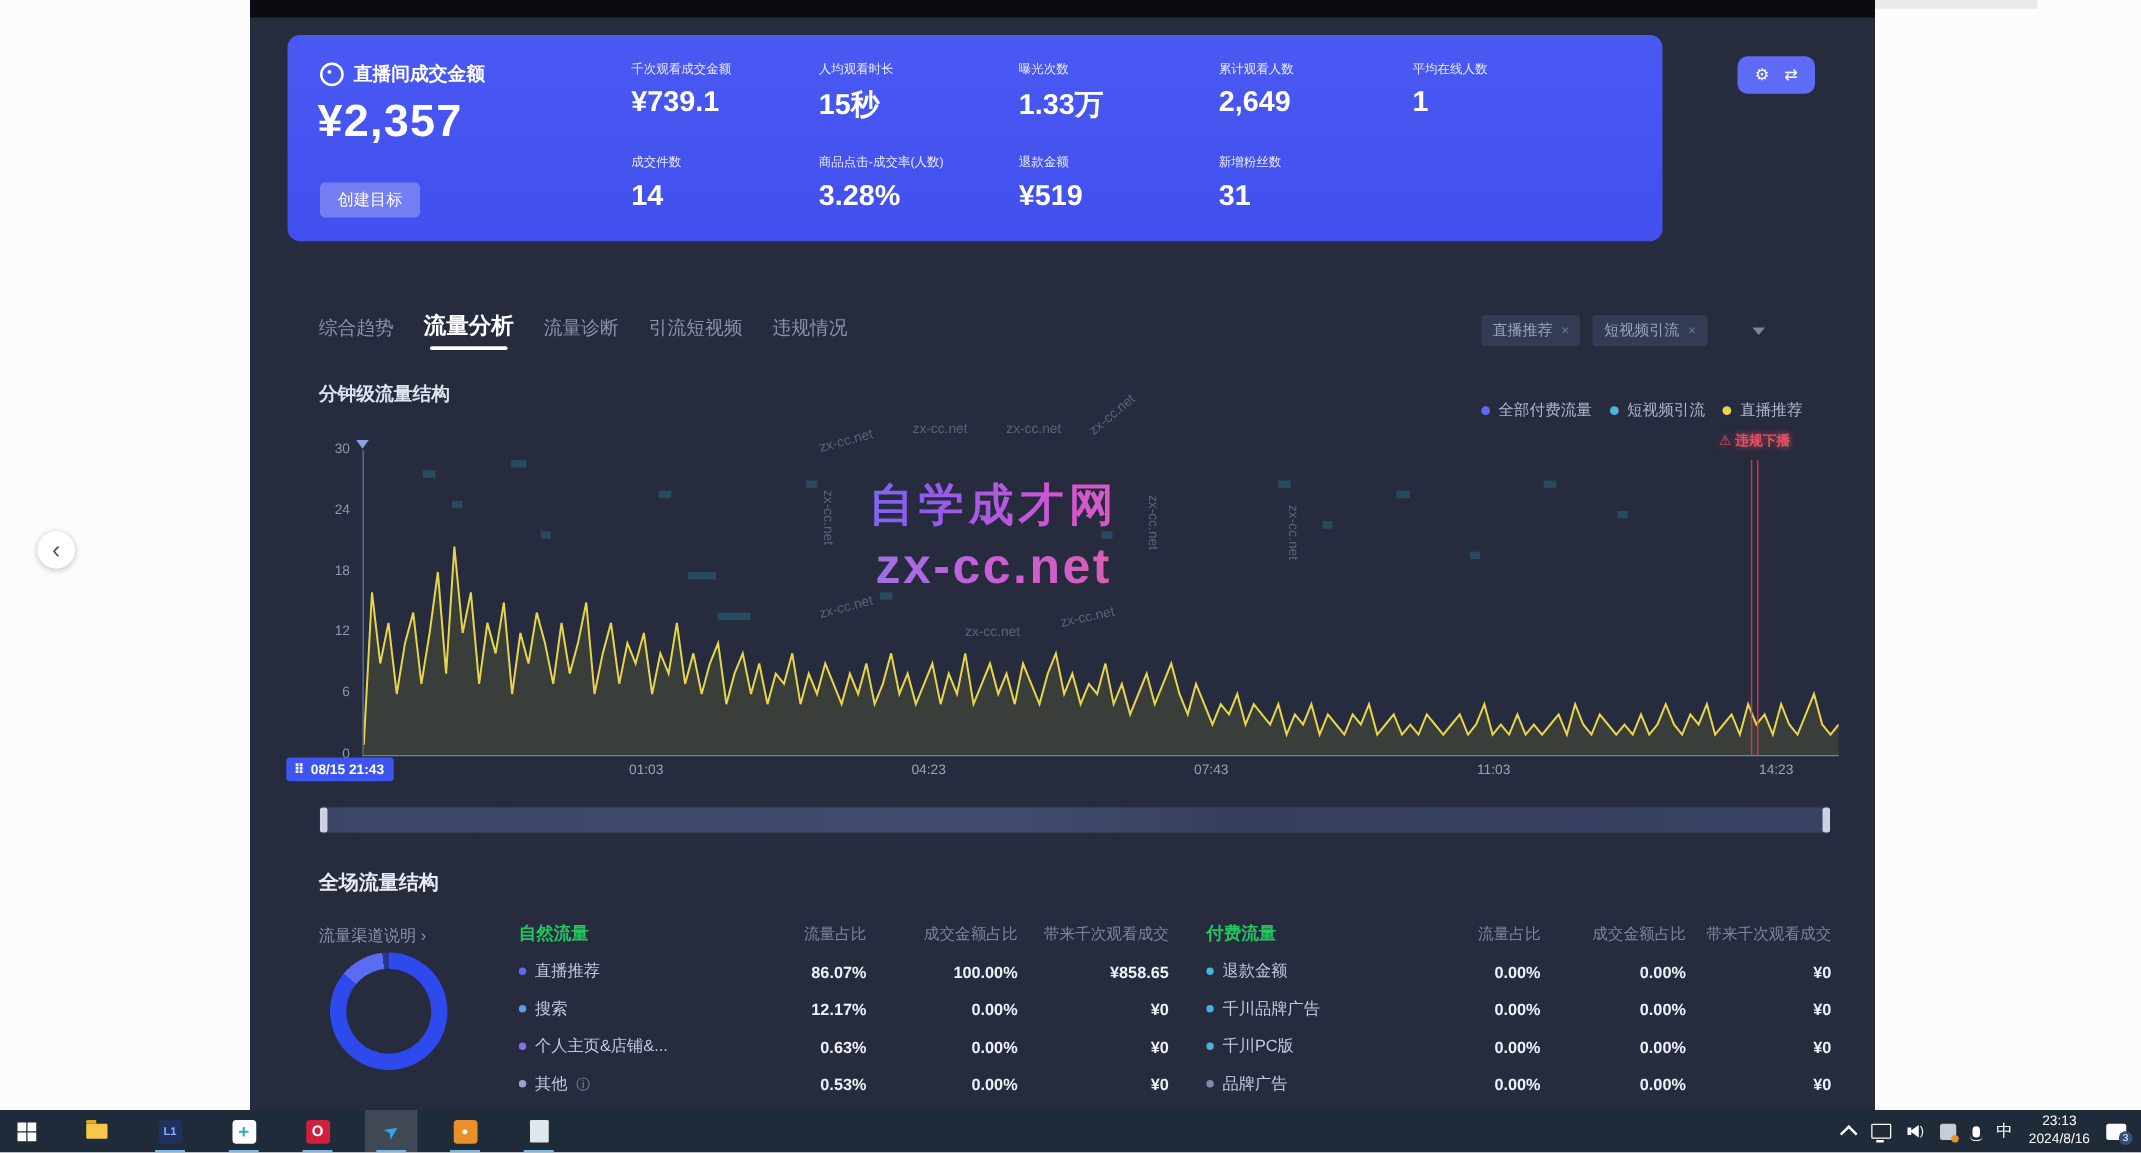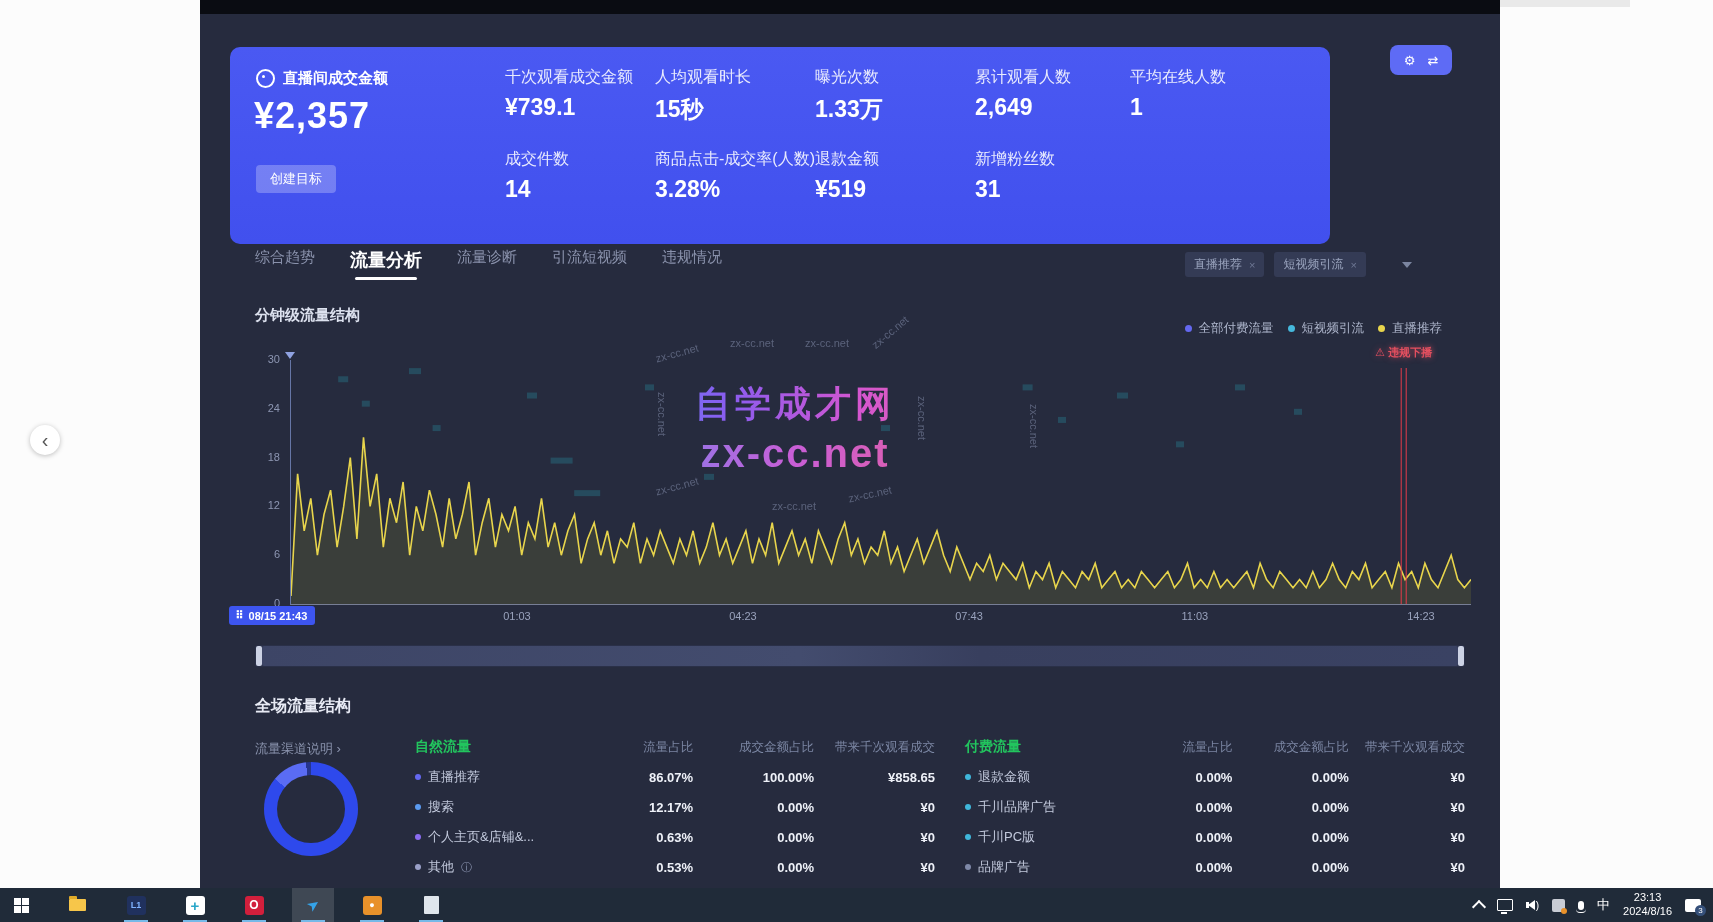--- a/index.html
+++ b/index.html
@@ -2,35 +2,35 @@
 <html><head>
 <meta charset="utf-8">
 <style>
   html,body{margin:0;padding:0;background:#fbfbfb;font-family:"Liberation Sans","DejaVu Sans",sans-serif;}
   #stage{position:relative;width:1713px;height:922px;overflow:hidden;background:#fcfcfc;}
   
   #window{position:absolute;left:200px;top:0;width:1300px;height:888px;background:#262b3e;}
   #topbar{position:absolute;left:0;top:0;width:100%;height:14px;background:#0a0c12;}
   #smudge{position:absolute;left:1500px;top:0;width:130px;height:7px;background:#e9e9e9;}
   
-  #banner{position:absolute;left:30px;top:47px;width:1100px;height:197px;border-radius:10px;
+  #banner{position:absolute;left:30px;top:28px;width:1100px;height:165px;border-radius:10px;
           background:linear-gradient(180deg,#4a59f2,#4150ee);color:#fff;}
   .primary-head{position:absolute;left:26px;top:22px;display:flex;align-items:center;gap:8px;font-size:15px;font-weight:600;}
   .target-ico{width:15px;height:15px;border-radius:50%;border:2px solid #fff;position:relative;}
   .target-ico::after{content:"";position:absolute;left:4px;top:4px;width:3px;height:3px;border-radius:50%;background:#fff;}
   .primary-value{position:absolute;left:24px;top:48px;font-size:36px;font-weight:700;letter-spacing:1px;}
   .goal-btn{position:absolute;left:26px;top:118px;padding:5px 14px;background:rgba(255,255,255,.26);border-radius:4px;
             font-size:13px;cursor:pointer;}
   #metrics{position:absolute;left:275px;top:20px;right:30px;display:grid;grid-template-columns:150px 160px 160px 155px 1fr;row-gap:24px;}
-  .metric .m-label{font-size:16px;color:rgba(255,255,255,.88);margin-bottom:6px;white-space:nowrap;}
+  .metric .m-label{font-size:10px;color:rgba(255,255,255,.88);margin-bottom:6px;white-space:nowrap;}
   .metric .m-value{font-size:23px;font-weight:700;}
   #corner-tools{position:absolute;left:1190px;top:45px;width:62px;height:30px;background:#5e6bf5;border-radius:8px;
                 display:flex;align-items:center;justify-content:center;gap:12px;color:#fff;font-size:13px;}
   
-  #tabs{position:absolute;left:55px;top:248px;display:flex;gap:35px;}
+  #tabs{position:absolute;left:55px;top:248px;display:flex;gap:24px;align-items:flex-end;}
   .tab{font-size:15px;color:#8a92ac;cursor:pointer;padding-bottom:8px;position:relative;white-space:nowrap;}
   .tab.active{font-size:18px;font-weight:700;color:#fff;}
   .tab.active::after{content:"";position:absolute;left:50%;transform:translateX(-50%);bottom:0;width:62px;height:3px;background:#fff;border-radius:2px;}
   #chips{position:absolute;left:985px;top:252px;display:flex;gap:10px;align-items:center;}
   .chip{background:#343b55;color:#9aa4be;font-size:12px;padding:4px 9px;border-radius:3px;display:flex;gap:7px;align-items:center;cursor:pointer;white-space:nowrap;}
   .chip .x{color:#6e7894;font-size:11px;}
   .chev-down{width:0;height:0;border-left:5px solid transparent;border-right:5px solid transparent;border-top:6px solid #7b85a0;margin-left:26px;cursor:pointer;}
   
   #chart-title{position:absolute;left:55px;top:306px;font-size:15px;font-weight:600;color:#dde2ef;}
   #legend{position:absolute;right:58px;top:320px;display:flex;gap:14px;}

